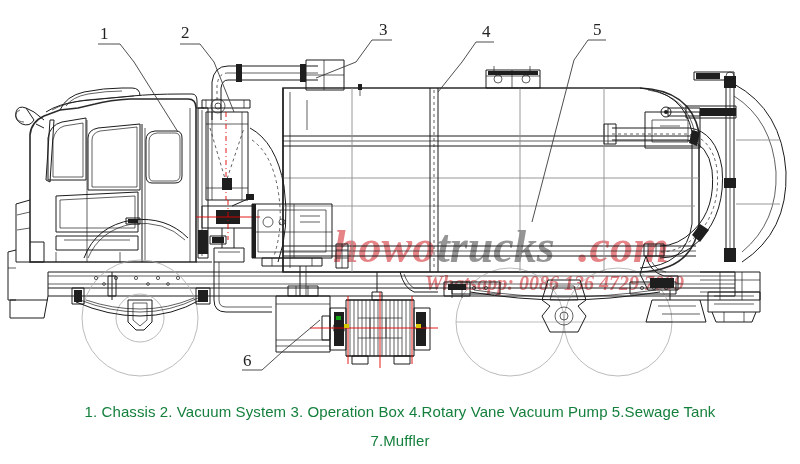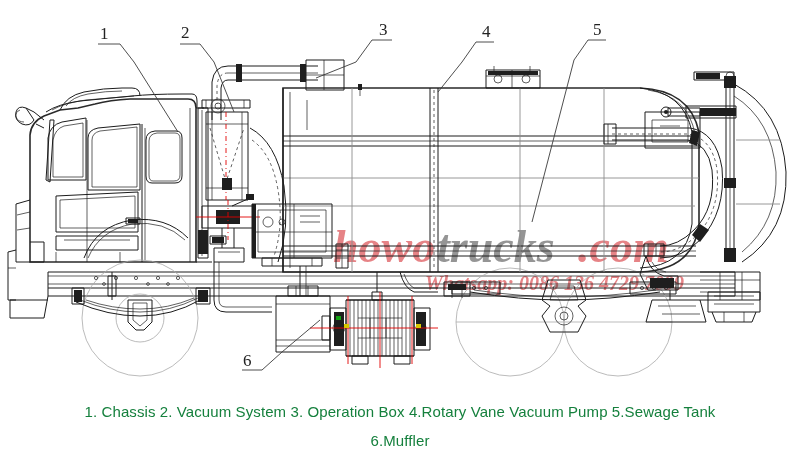--- a/index.html
+++ b/index.html
@@ -496,16 +496,16 @@
         <path class="lead" d="M242,370 L262,370 L282,352 L320,320"></path>
         <text class="num" x="243" y="366">6</text>
       </g>
     </g>
 
   </svg>
   </div>
 
   <div class="caption-block">
     <div class="caption-line">1. Chassis 2. Vacuum System 3. Operation Box 4.Rotary Vane Vacuum Pump 5.Sewage Tank</div>
-    <div class="caption-line l2">6.Muffler</div>
+    <div class="caption-line l2">7.Muffler</div>
   </div>
 
 </div>
 
 </body></html>

